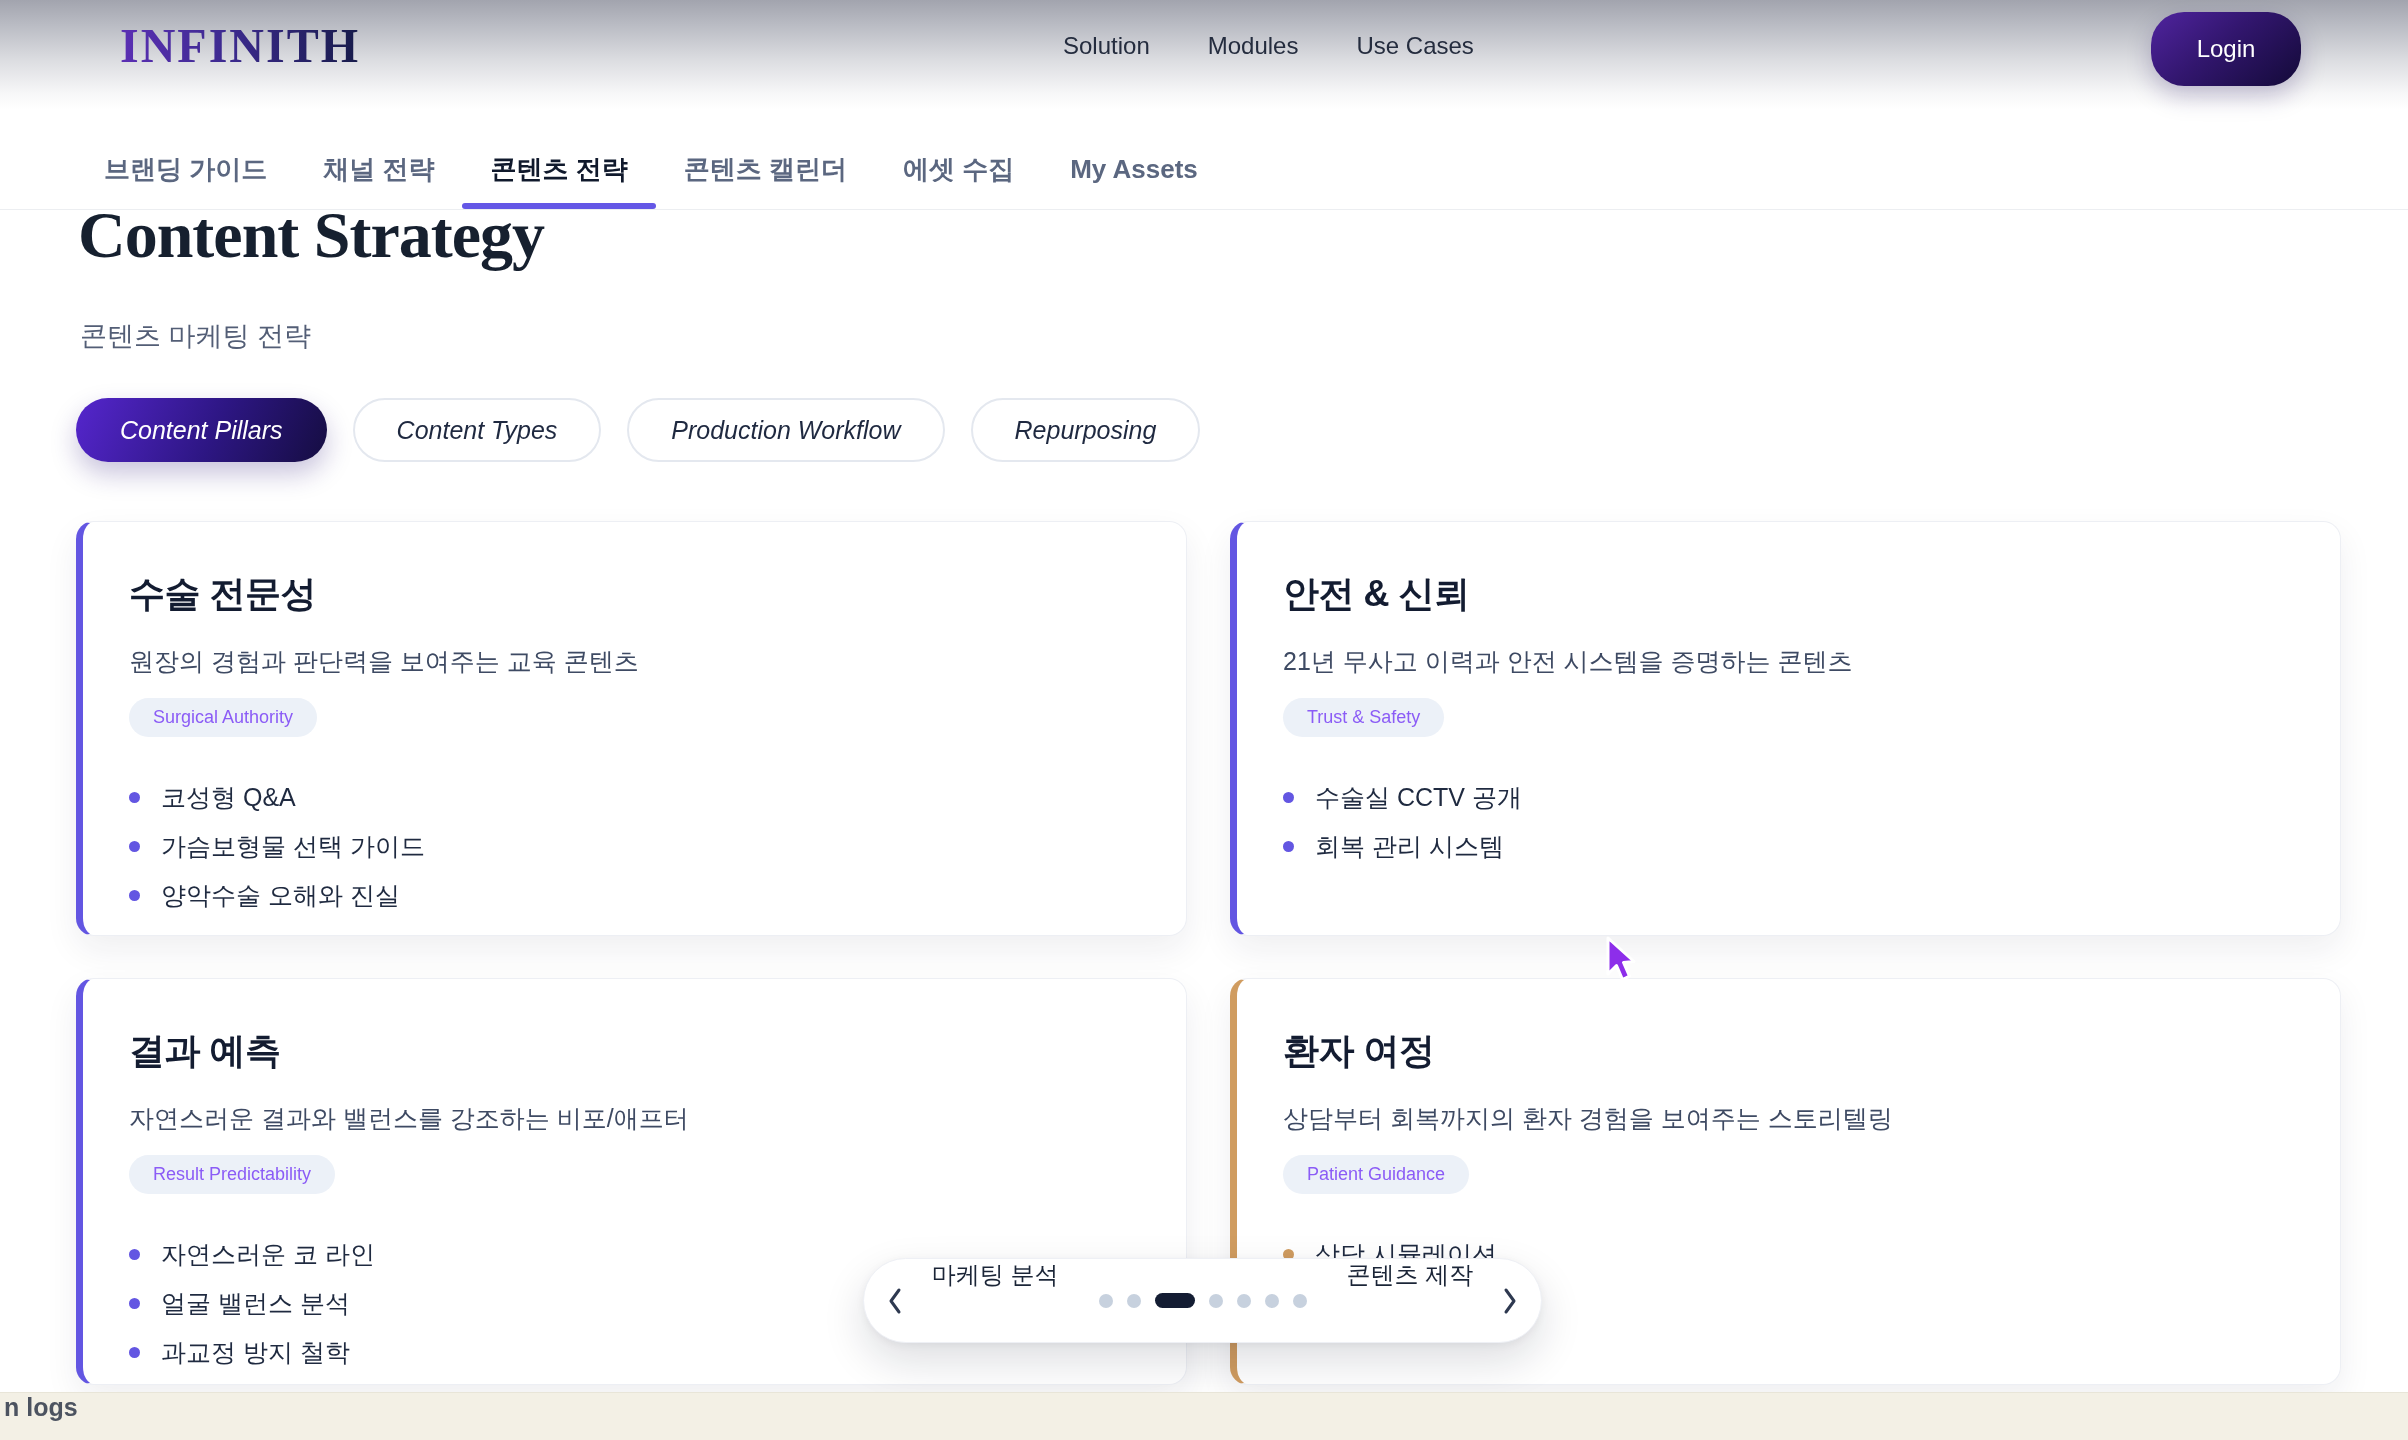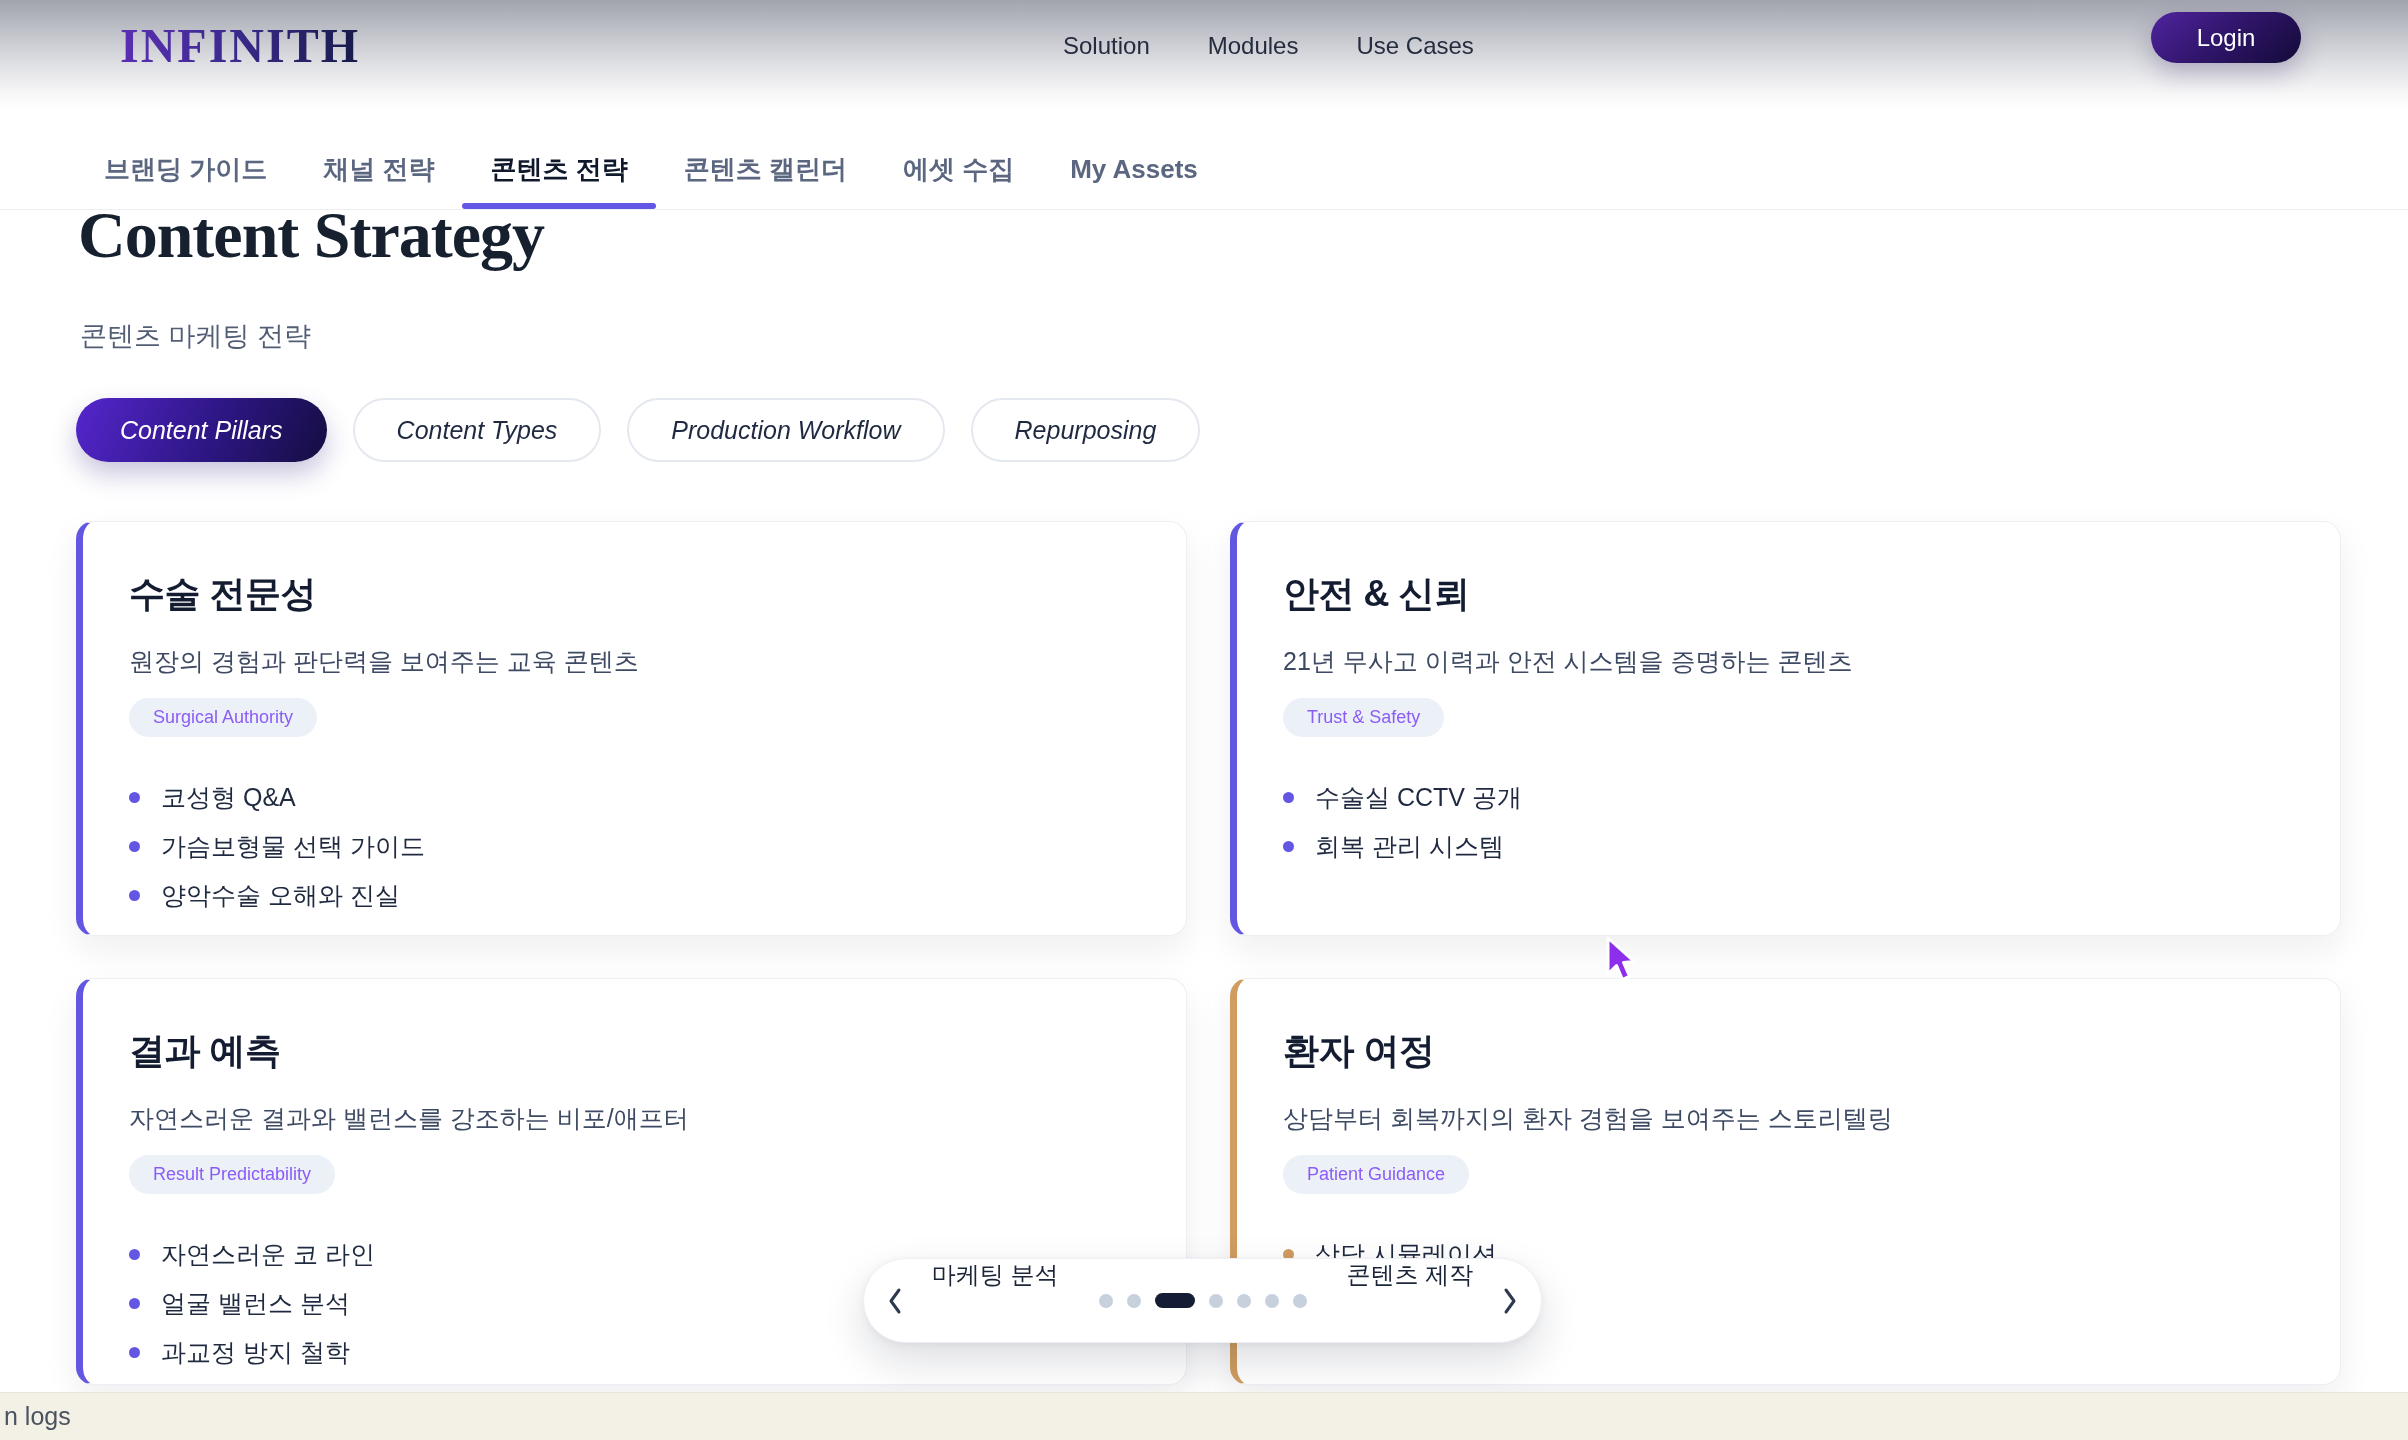--- a/index.html
+++ b/index.html
@@ -8,21 +8,21 @@
 
   
   .site-header{position:absolute;top:0;left:0;width:2408px;height:110px;
     background:linear-gradient(180deg,#a2a4ae 0%,#b9bbc3 22%,#dcdde1 55%,#f7f7f8 85%,#ffffff 100%);}
   .logo{position:absolute;left:120px;top:18px;font-family:"Liberation Serif","DejaVu Serif",serif;
     font-weight:700;font-size:48px;letter-spacing:2px;
     background:linear-gradient(90deg,#5b2fb4 0%,#3c2a8f 45%,#171b4a 100%);
     -webkit-background-clip:text;background-clip:text;color:transparent;}
   .top-nav{position:absolute;left:1063px;top:30px;display:flex;gap:58px;}
   .top-nav .nav-link{font-size:24px;color:#242c3e;cursor:pointer;line-height:32px;}
-  .login-btn{position:absolute;left:2151px;top:12px;width:150px;height:51px;border-radius:33px;
+  .login-btn{position:absolute;left:2151px;top:12px;width:150px;height:74px;border-radius:33px;
     background:linear-gradient(140deg,#50249f 0%,#32166e 45%,#130a38 100%);
     color:#fff;font-size:24px;display:flex;align-items:center;justify-content:center;
     box-shadow:0 10px 24px rgba(30,15,90,.25);cursor:pointer;text-align:center;}
 
   
   .tab-bar{position:absolute;top:130px;left:0;width:2408px;height:80px;box-sizing:border-box;
     border-bottom:1px solid #eceef1;display:flex;align-items:center;gap:56px;padding-left:104px;}
   .tab{position:relative;height:100%;display:flex;align-items:center;font-size:26px;
     color:#5b6780;cursor:pointer;white-space:nowrap;font-weight:bold;}
   .tab.active{color:#10192c;font-weight:700;}
@@ -66,21 +66,21 @@
     box-shadow:0 18px 44px rgba(15,23,42,.14),0 2px 8px rgba(15,23,42,.05);
     display:flex;justify-content:center;gap:30px;}
   .pager-label{font-size:24px;color:#1b2537;font-weight:500;cursor:pointer;white-space:nowrap;}
   .chev{display:flex;align-items:center;cursor:pointer;}
   .dots{display:flex;align-items:center;gap:14px;margin:0 10px;}
   .dot-s{width:14px;height:14px;border-radius:7px;background:#c7d1de;cursor:pointer;}
   .dot-s.dot-active{width:40px;height:15px;border-radius:8px;background:#141d33;}
 
   
   .logs-strip{position:absolute;left:0;top:1392px;width:2408px;height:48px;z-index:30;
-    background:#f3f0e5;border-top:1px solid #e8e5d8;display:flex;align-items:center;box-sizing:border-box;}
+    background:#f3f0e5;border-top:1px solid #e8e5d8;display:flex;box-sizing:border-box;font-weight:bold;}
   .logs-text{margin-left:4px;font-size:25px;color:#4c5360;}
 
   
   .cursor{position:absolute;left:1603px;top:936px;z-index:50;pointer-events:none;}
 </style>
 </head>
 <body>
 
 <div class="viewport">
 

